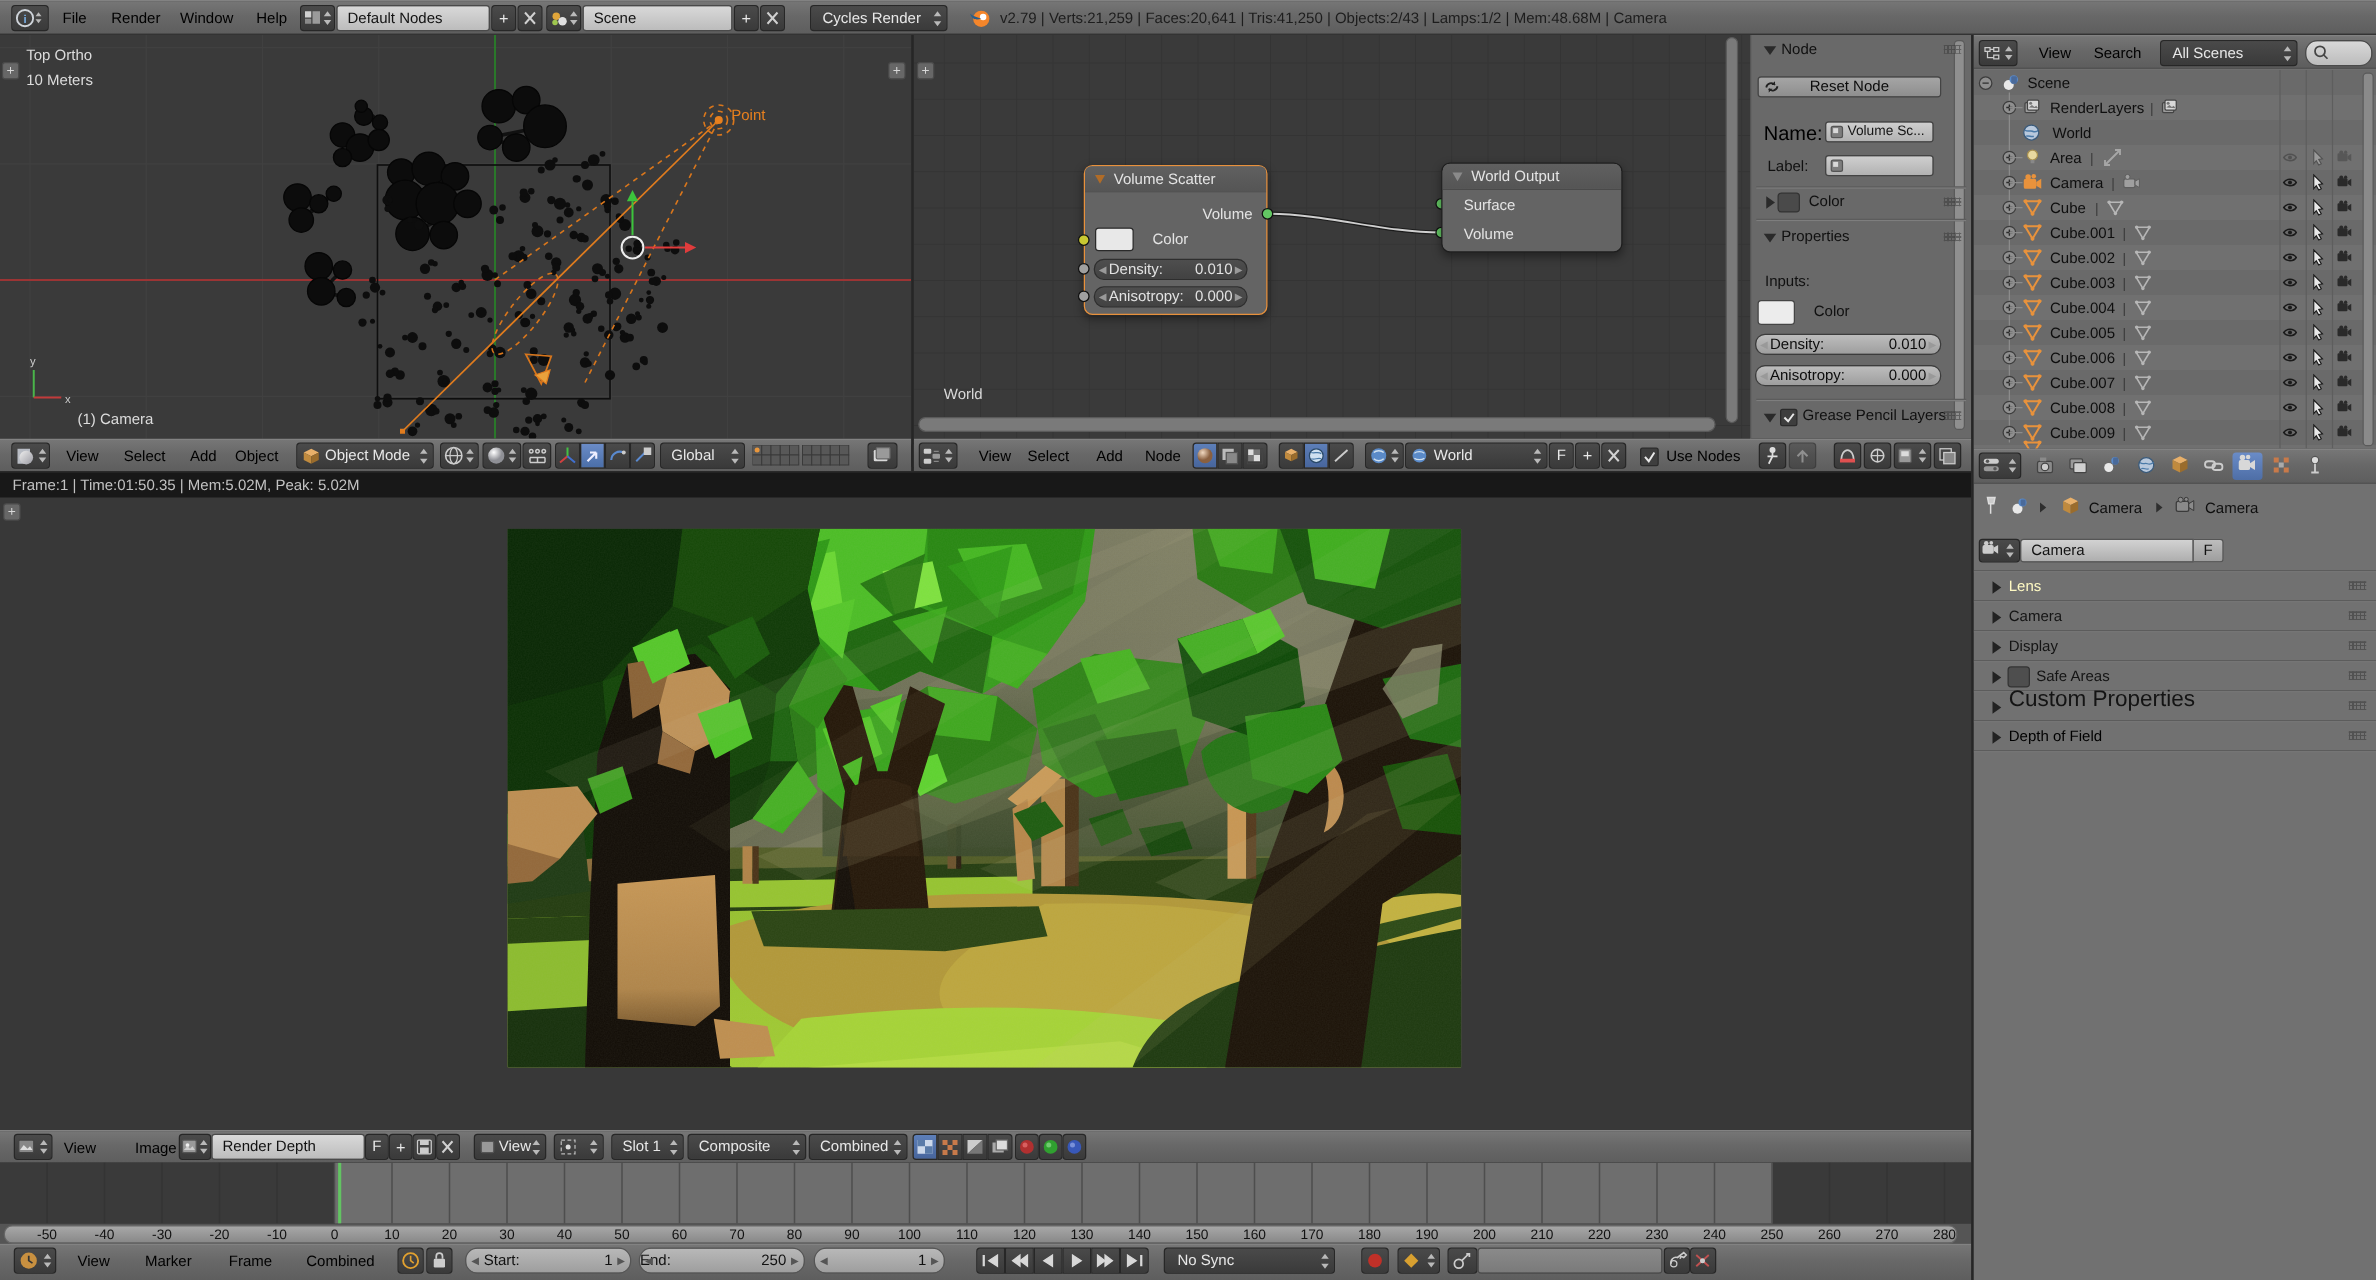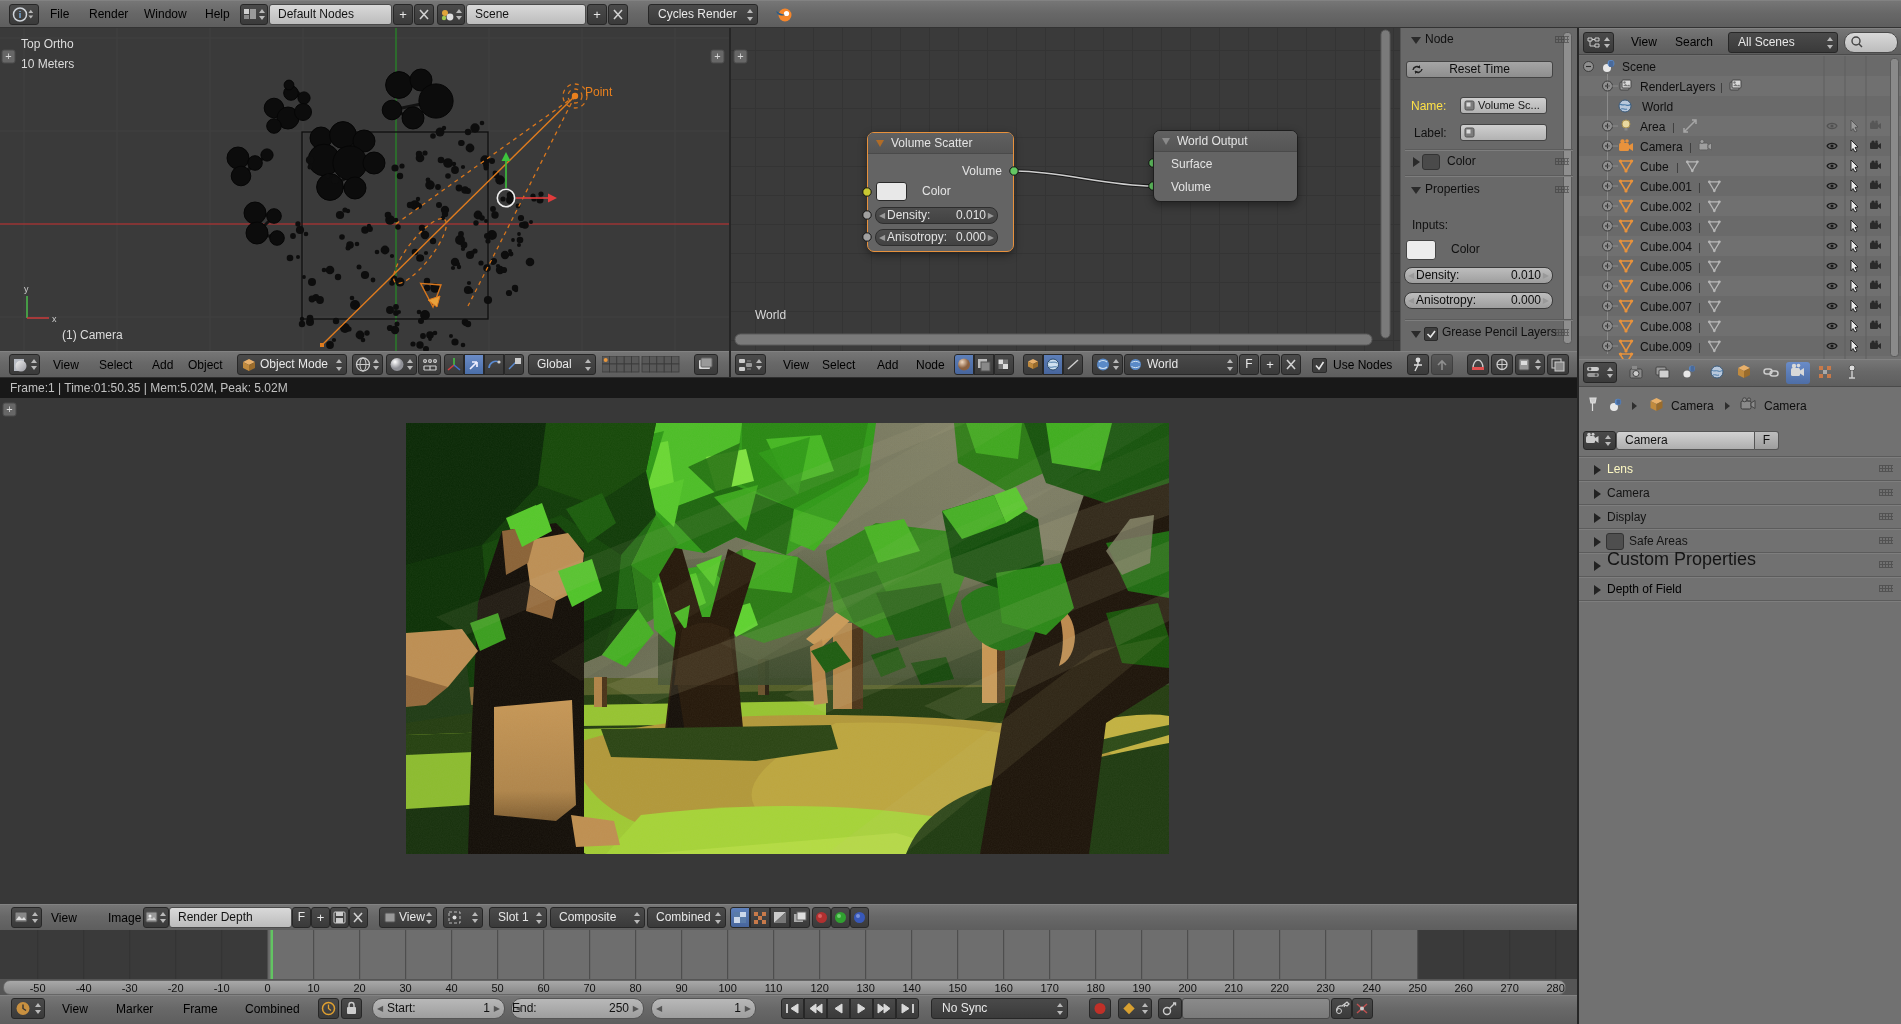--- a/index.html
+++ b/index.html
@@ -56,20 +56,21 @@
       <svg width="18" height="19">
         <path d="M5 5l8 9M13 5l-8 9" stroke="#d0d0d0" stroke-width="1.6"></path>
       </svg>
     </div>
 <div class="dp" style="left:648px;top:3px;width:110px;height:21px;line-height:19px;"><span style="margin-left:9px">Cycles Render</span><div class="ud"></div></div>
 <svg class="abs" style="left:774px;top:5px" width="20" height="18" viewBox="0 0 20 18">
       <circle cx="11" cy="9" r="6.5" fill="#f5862b"></circle>
       <circle cx="12.5" cy="7.5" r="2.6" fill="#fff"></circle>
       <path d="M2 5c3 2 6 3 9 4-4 1-7 1-9-4z" fill="#2a5d8a"></path>
     </svg>
+<div class="mtx" style="left:800px;color:#1d1d1d">v2.79 | Verts:21,259 | Faces:20,641 | Tris:41,250 | Objects:2/43 | Lamps:1/2 | Mem:48.68M | Camera</div>
 </div>
 
 <div class="abs" id="v3d" style="left:0;top:28px;width:729px;height:323px;background:#3a3a3a;overflow:hidden;">
     <svg width="729" height="323" viewBox="0 0 729 323" style="position:absolute;left:0;top:0">
       <g stroke="#404040" stroke-width="1">
         <line x1="24" y1="0" x2="24" y2="323"></line>
         <line x1="117" y1="0" x2="117" y2="323"></line>
         <line x1="210" y1="0" x2="210" y2="323"></line>
         <line x1="303" y1="0" x2="303" y2="323"></line>
         <line x1="489" y1="0" x2="489" y2="323"></line>
@@ -533,23 +534,23 @@
       <svg width="12" height="12" style="position:absolute;left:9px;top:6px">
         <path d="M1 3h10l-5 7z" fill="#2a2a2a"></path>
       </svg>
       <span style="position:absolute;left:24px;top:4px;font-size:12px;color:#101010">Node</span>
       <div class="grip" style="top:8px"></div>
       <div style="position:absolute;left:5px;top:33px;width:147px;height:17px;background:linear-gradient(#a5a5a5,#8e8e8e);border:1px solid #444;border-radius:3px;box-sizing:border-box">
         <svg width="13" height="13" style="position:absolute;left:4px;top:1px" viewBox="0 0 13 13">
           <path d="M2 7a4 4 0 0 1 7-2M11 6a4 4 0 0 1-7 2" fill="none" stroke="#222" stroke-width="1.4"></path>
           <path d="M9 2v3h-3z M4 11V8h3z" fill="#222"></path>
         </svg>
-        <span style="position:absolute;left:0;right:0;text-align:center;font-size:12px;color:#0c0c0c;line-height:15px">Reset Time</span>
+        <span style="position:absolute;left:0;right:0;text-align:center;font-size:12px;color:#0c0c0c;line-height:15px">Reset Node</span>
       </div>
-      <span style="position:absolute;left:10px;top:71px;font-size:12px;color:#fde047">Name:</span>
+      <span style="position:absolute;left:10px;top:71px;font-size:16px;color:#000000">Name:</span>
       <div style="position:absolute;left:59px;top:69px;width:87px;height:17px;background:linear-gradient(#cfcfcf,#b2b2b2);border:1px solid #444;border-radius:3px;box-sizing:border-box;">
         <svg width="11" height="11" style="position:absolute;left:3px;top:2px">
           <rect x="1" y="1" width="9" height="9" rx="1.5" fill="#7d7d7d" stroke="#555"></rect>
           <rect x="2.5" y="2.5" width="4" height="4" fill="#d8d8d8"></rect>
         </svg>
         <span style="position:absolute;left:17px;font-size:11px;color:#151515;line-height:15px;white-space:nowrap">Volume Sc...</span>
       </div>
       <span style="position:absolute;left:13px;top:98px;font-size:12px;color:#101010">Label:</span>
       <div style="position:absolute;left:59px;top:96px;width:87px;height:17px;background:linear-gradient(#cfcfcf,#b2b2b2);border:1px solid #444;border-radius:3px;box-sizing:border-box;">
         <svg width="11" height="11" style="position:absolute;left:3px;top:2px">

